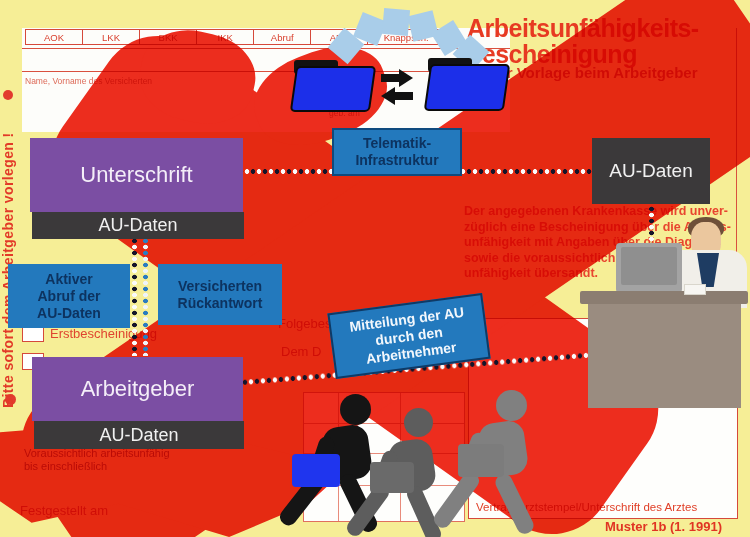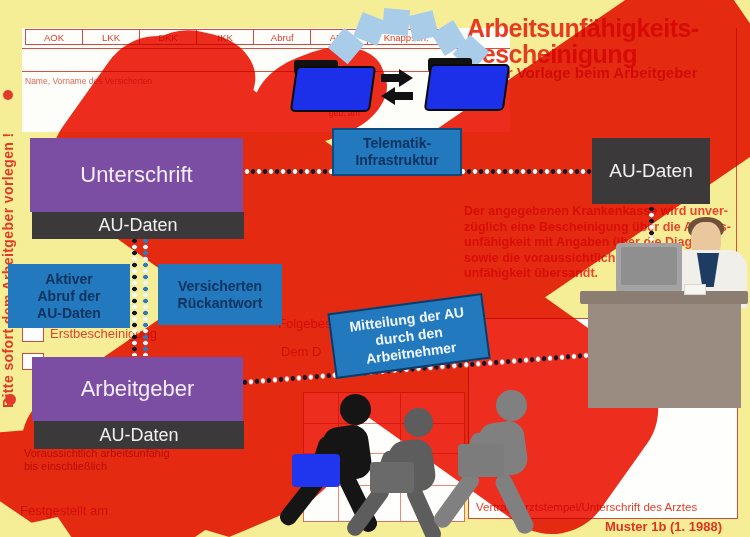--- a/index.html
+++ b/index.html
@@ -131,21 +131,21 @@
   <div class="abs grid" style="left:303px;top:392px;width:160px;height:128px">
     <div class="gl" style="left:0;top:30px;width:100%;height:1px"></div>
     <div class="gl" style="left:0;top:60px;width:100%;height:1px"></div>
     <div class="gl" style="left:0;top:92px;width:100%;height:1px"></div>
     <div class="gl" style="left:34px;top:0;width:1px;height:100%"></div>
     <div class="gl" style="left:96px;top:0;width:1px;height:100%"></div>
   </div>
 
   <div class="abs stampbox" style="left:468px;top:318px;width:268px;height:199px"></div>
   <div class="abs stamplabel" style="left:476px;top:501px">Vertragsarztstempel/Unterschrift des Arztes</div>
-  <div class="abs muster" style="left:605px;top:519px">Muster 1b (1. 1988)</div>
+  <div class="abs muster" style="left:605px;top:519px">Muster 1b (1. 1991)</div>
 
   <div class="xgroup">
     <div class="xshape" style="left:25px;top:185px;width:660px;height:200px;border-radius:60px;transform:rotate(35.4deg)"></div>
     <div class="xshape" style="left:-20px;top:172px;width:850px;height:200px;border-radius:60px;transform:rotate(-34.4deg)"></div>
     <div class="xshape" style="left:140px;top:32px;width:115px;height:90px;border-radius:45%;transform:rotate(12deg)"></div>
     <div class="xshape" style="left:253px;top:52px;width:135px;height:88px;border-radius:45%;transform:rotate(-20deg)"></div>
     <div class="xshape" style="left:0;top:418px;width:395px;height:119px;clip-path:polygon(0 12%,30% 4%,58% 18%,88% 42%,78% 72%,58% 100%,30% 72%,8% 88%,0 70%)"></div>
   </div>
 
   <div class="abs diamond" style="left:333px;top:33px;transform:rotate(40deg)"></div>

